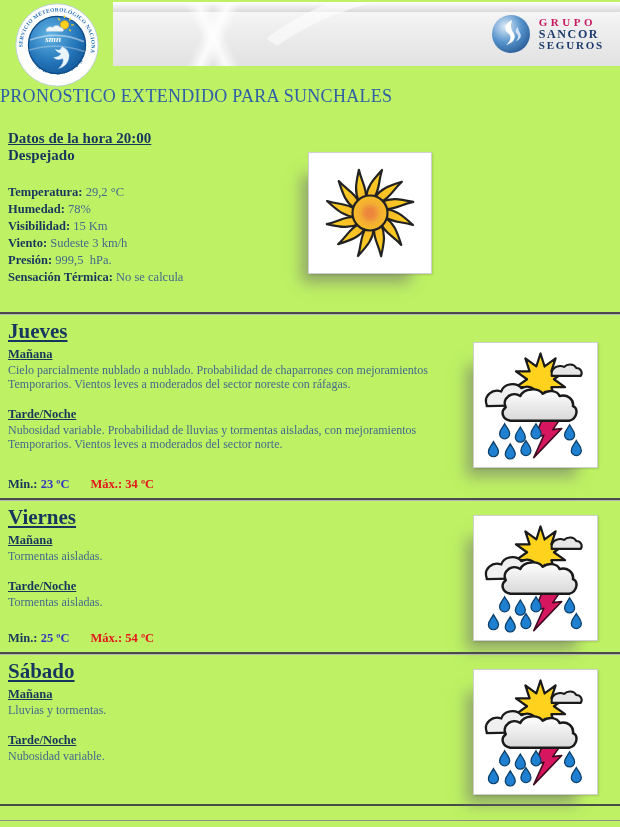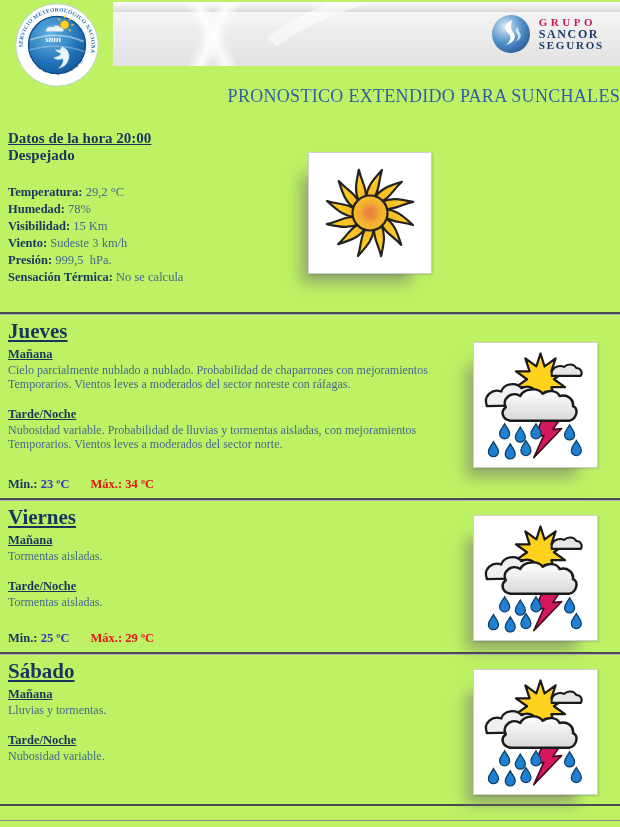--- a/index.html
+++ b/index.html
@@ -23,21 +23,21 @@
   .smn-svg{width:84px;height:84px;display:block;}
 
   .sancor{position:absolute;right:16px;top:12px;display:flex;align-items:center;gap:8px;}
   .sancor-sphere{width:40px;height:40px;display:block;}
   .sancor-text{display:flex;flex-direction:column;line-height:1.02;}
   .sancor-grupo{color:#c9195e;font-weight:bold;font-size:11px;letter-spacing:3.5px;}
   .sancor-sancor{color:#1b3b6d;font-weight:bold;font-size:12px;letter-spacing:1.6px;}
   .sancor-seguros{color:#1b3b6d;font-weight:bold;font-size:11px;letter-spacing:1.8px;}
 
   
-  .title{position:absolute;left:0;right:0;top:86px;text-align:right;
+  .title{position:absolute;left:0;right:0;top:86px;text-align:left;
          color:#2e5fa6;font-size:18px;letter-spacing:.3px;}
 
   
   .current{position:absolute;left:8px;top:130px;width:300px;color:#17365d;}
   .cur-heading{font-size:15px;font-weight:bold;text-decoration:underline;}
   .cur-cond{font-size:15px;font-weight:bold;}
   .cur-fields{margin-top:20px;}
   .field{font-size:12.5px;line-height:17px;}
   .flabel{font-weight:bold;color:#17365d;}
   .fvalue{color:#44698d;}
@@ -233,21 +233,21 @@
     <section class="day day--short">
       <div class="day-name">Viernes</div>
       <div class="slot-label">Mañana</div>
       <div class="slot-text">Tormentas aisladas.</div>
       <div class="slot-label slot2">Tarde/Noche</div>
       <div class="slot-text">Tormentas aisladas.</div>
       <div class="minmax">
         <span class="min-label">Min.:</span>
         <span class="min-value">25 ºC</span>
         <span class="max-label">Máx.:</span>
-        <span class="max-value">29 ºC</span>
+        <span class="max-value">54 ºC</span>
       </div>
       <div class="icon-box day-icon">
         <svg>
             <use href="#sym-storm"></use>
           </svg>
       </div>
     </section>
 
     <section class="day day--short" style="border-bottom:2px solid #4a4a4a;">
       <div class="day-name">Sábado</div>

